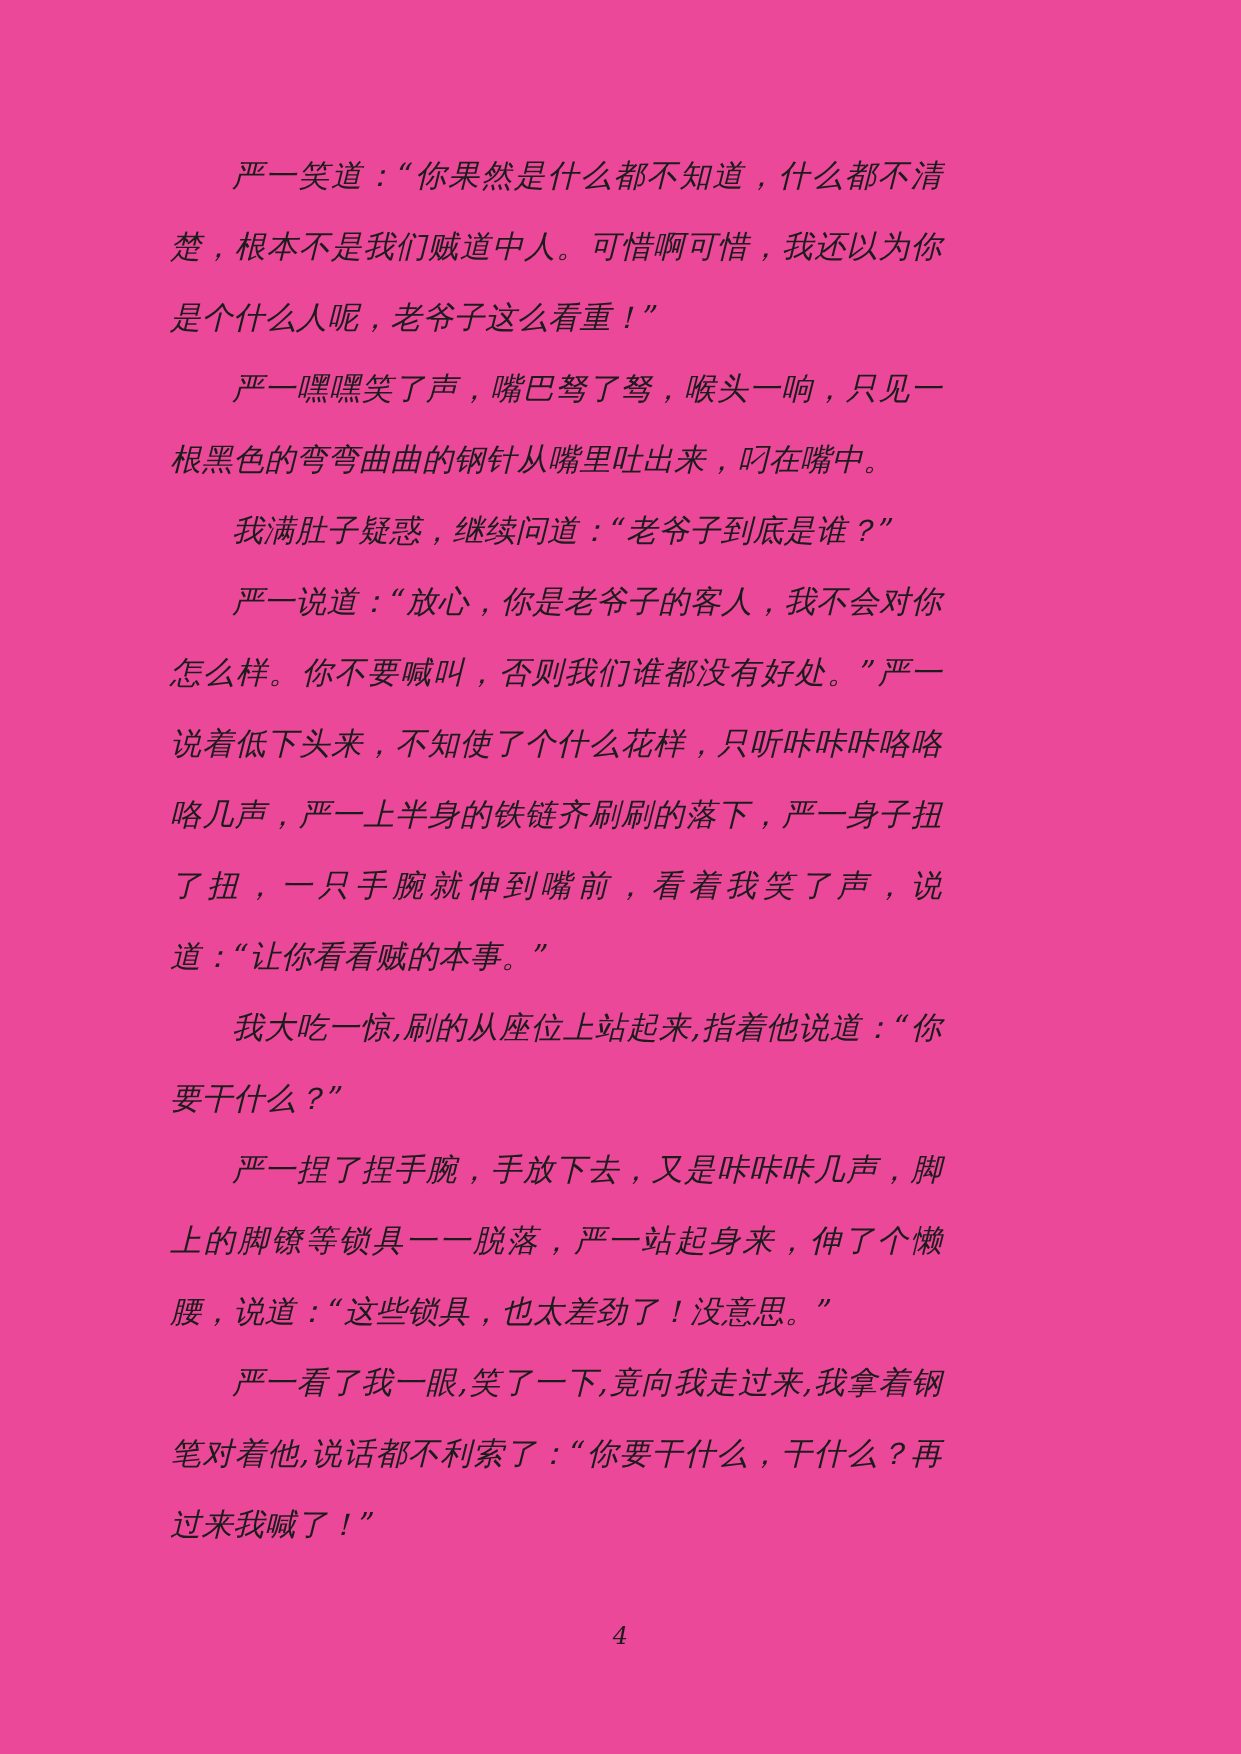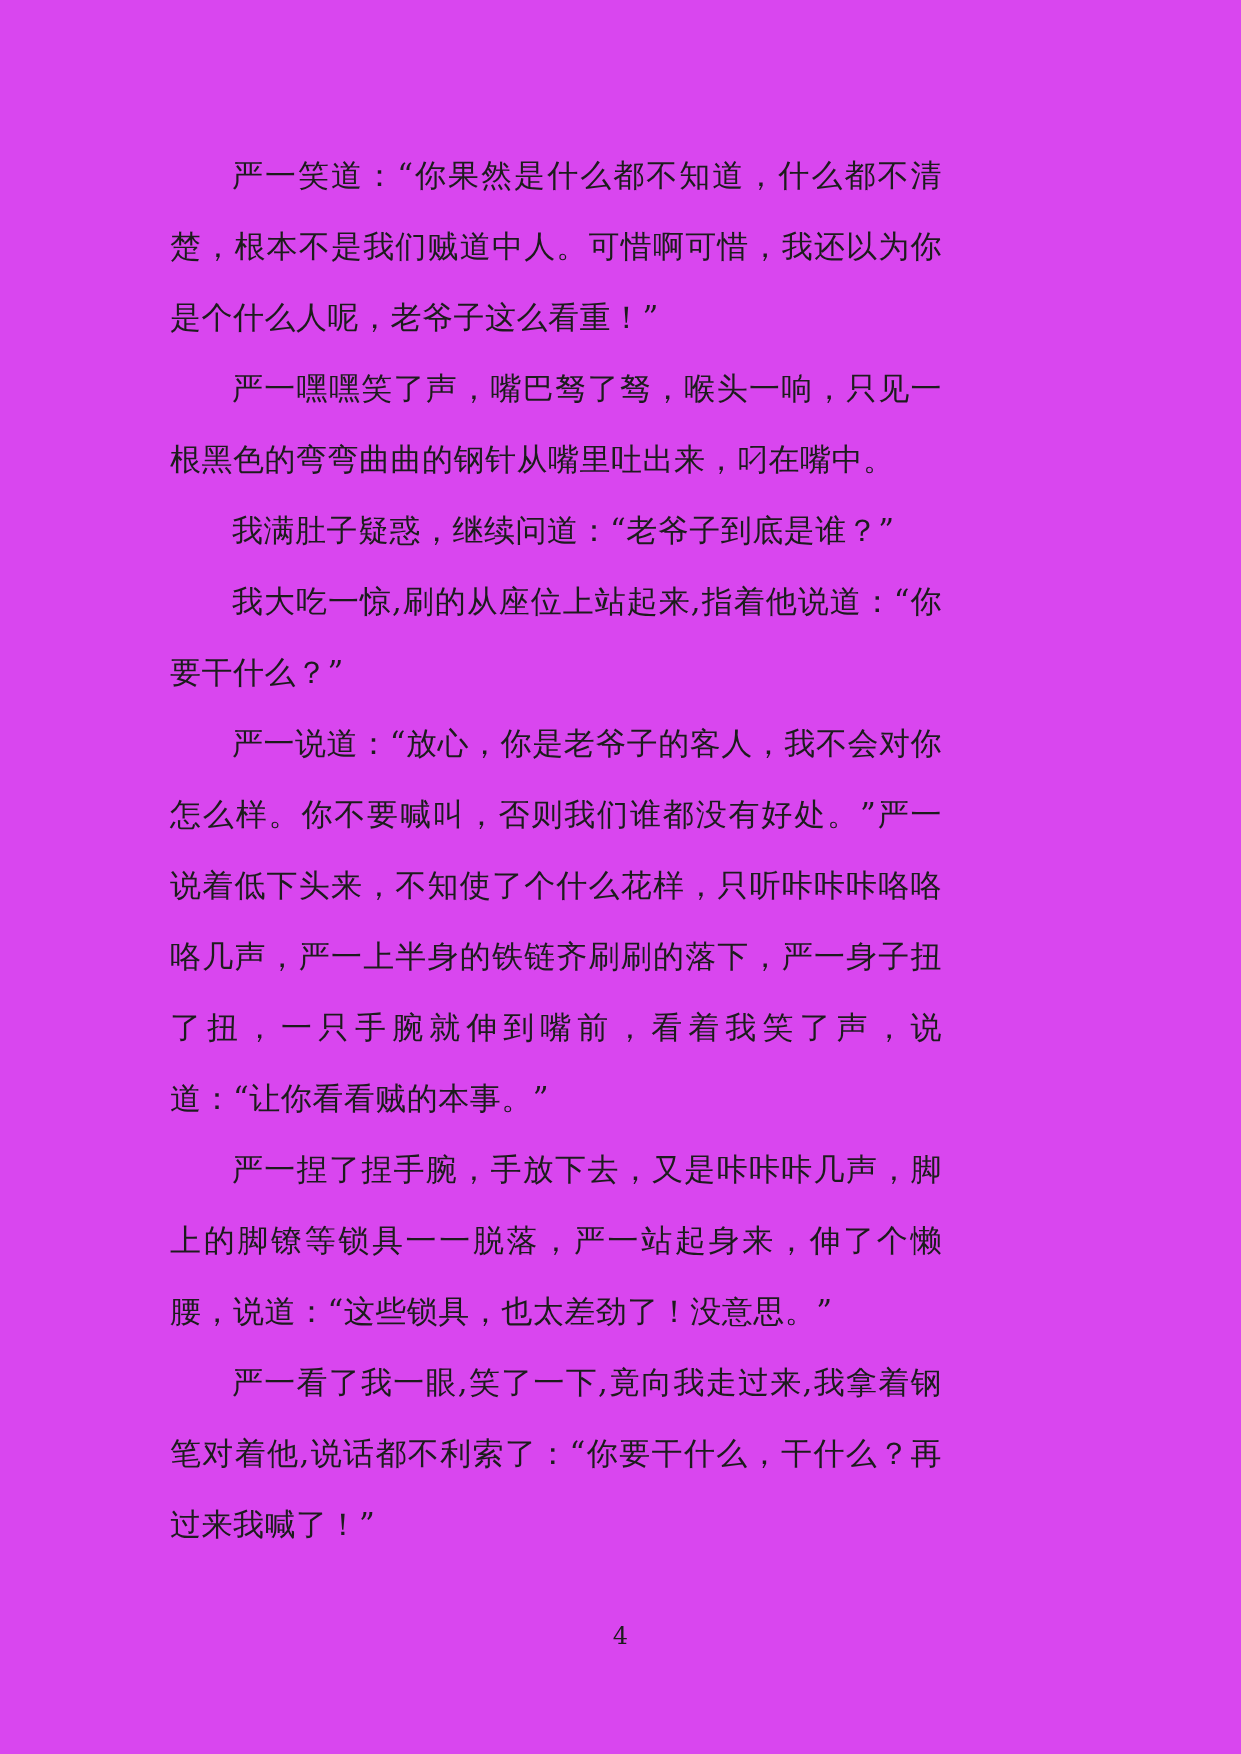--- a/index.html
+++ b/index.html
@@ -4,22 +4,23 @@
 <style>
   * { margin: 0; padding: 0; box-sizing: border-box; }
   html, body {
     background: #ffffff;
     font-family: "DejaVu Serif", "Liberation Serif", serif;
   }
   .page {
     position: relative;
     width: 1241px;
     height: 1754px;
-    background: #d946ef;
+    background: #ec4899;
     overflow: hidden;
+    font-style: italic;
   }
   .text-block {
     position: absolute;
     top: 140px;
     left: 170px;
     width: 772px;
     color: #1c1c1c;
   }
   .text-block p {
     font-size: 31px;
@@ -40,19 +41,19 @@
   }
 </style>
 </head>
 <body>
 
 <div class="page">
   <div class="text-block">
     <p>严一笑道：“你果然是什么都不知道，什么都不清楚，根本不是我们贼道中人。可惜啊可惜，我还以为你是个什么人呢，老爷子这么看重！”</p>
     <p>严一嘿嘿笑了声，嘴巴驽了驽，喉头一响，只见一根黑色的弯弯曲曲的钢针从嘴里吐出来，叼在嘴中。</p>
     <p>我满肚子疑惑，继续问道：“老爷子到底是谁？”</p>
+    <p>严一说道：“放心，你是老爷子的客人，我不会对你怎么样。你不要喊叫，否则我们谁都没有好处。”严一说着低下头来，不知使了个什么花样，只听咔咔咔咯咯咯几声，严一上半身的铁链齐刷刷的落下，严一身子扭了扭，一只手腕就伸到嘴前，看着我笑了声，说道：“让你看看贼的本事。”</p>
     <p>我大吃一惊,刷的从座位上站起来,指着他说道：“你要干什么？”</p>
-    <p>严一说道：“放心，你是老爷子的客人，我不会对你怎么样。你不要喊叫，否则我们谁都没有好处。”严一说着低下头来，不知使了个什么花样，只听咔咔咔咯咯咯几声，严一上半身的铁链齐刷刷的落下，严一身子扭了扭，一只手腕就伸到嘴前，看着我笑了声，说道：“让你看看贼的本事。”</p>
     <p>严一捏了捏手腕，手放下去，又是咔咔咔几声，脚上的脚镣等锁具一一脱落，严一站起身来，伸了个懒腰，说道：“这些锁具，也太差劲了！没意思。”</p>
     <p>严一看了我一眼,笑了一下,竟向我走过来,我拿着钢笔对着他,说话都不利索了：“你要干什么，干什么？再过来我喊了！”</p>
   </div>
   <div class="page-number">4</div>
 </div>
 
 </body></html>

